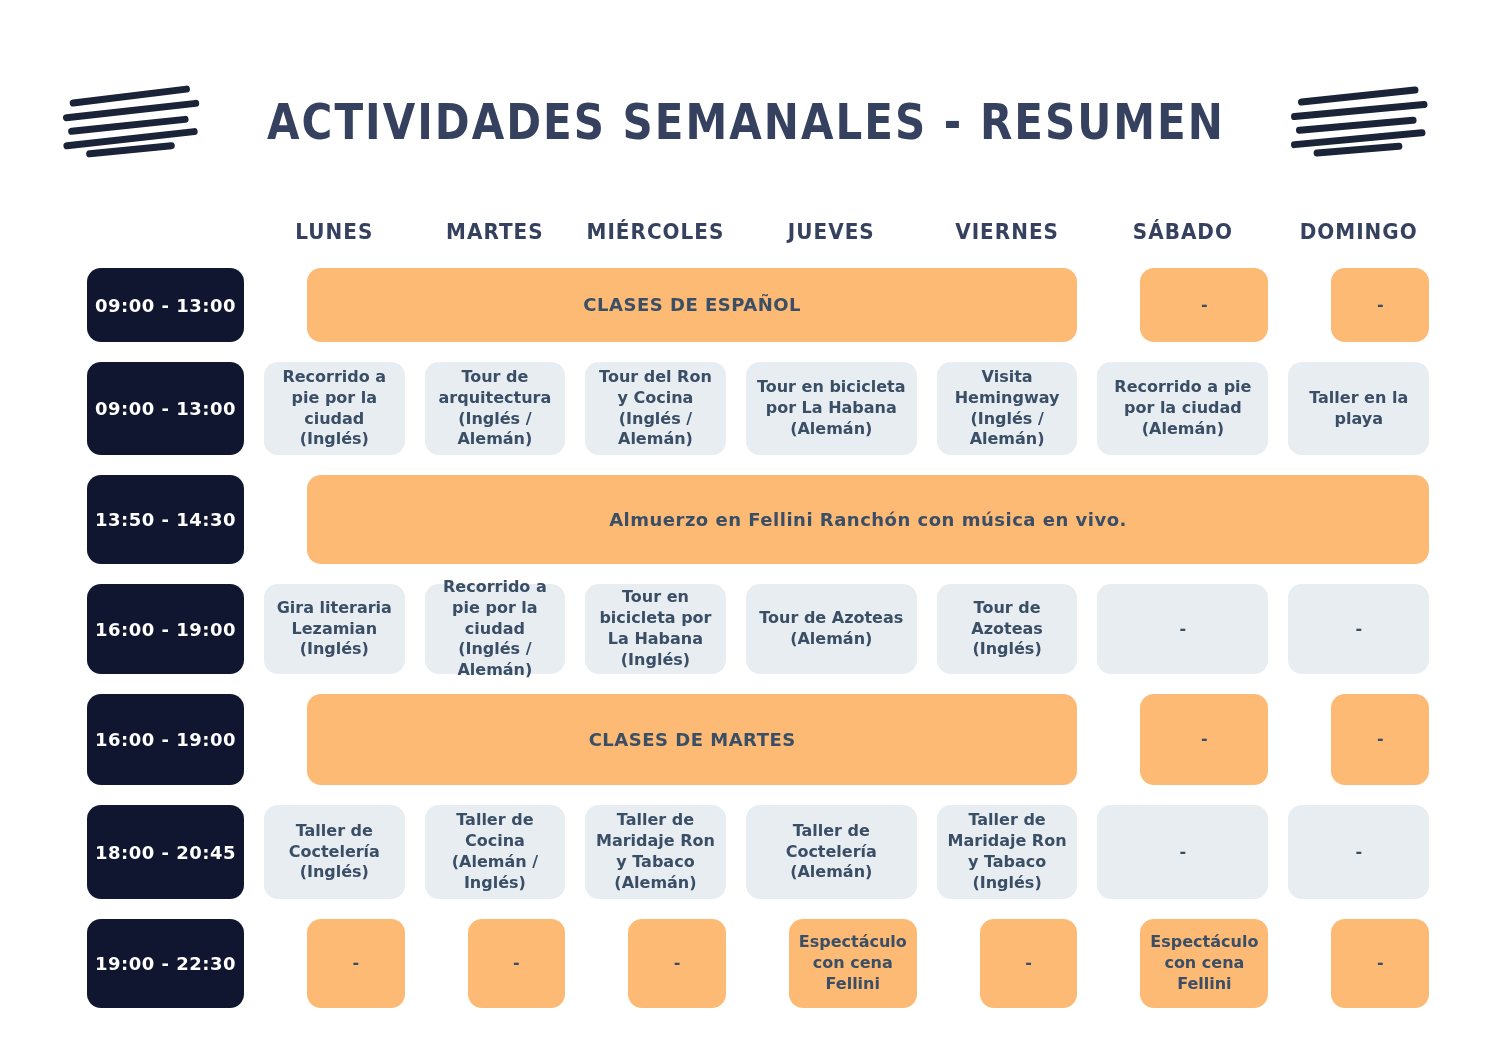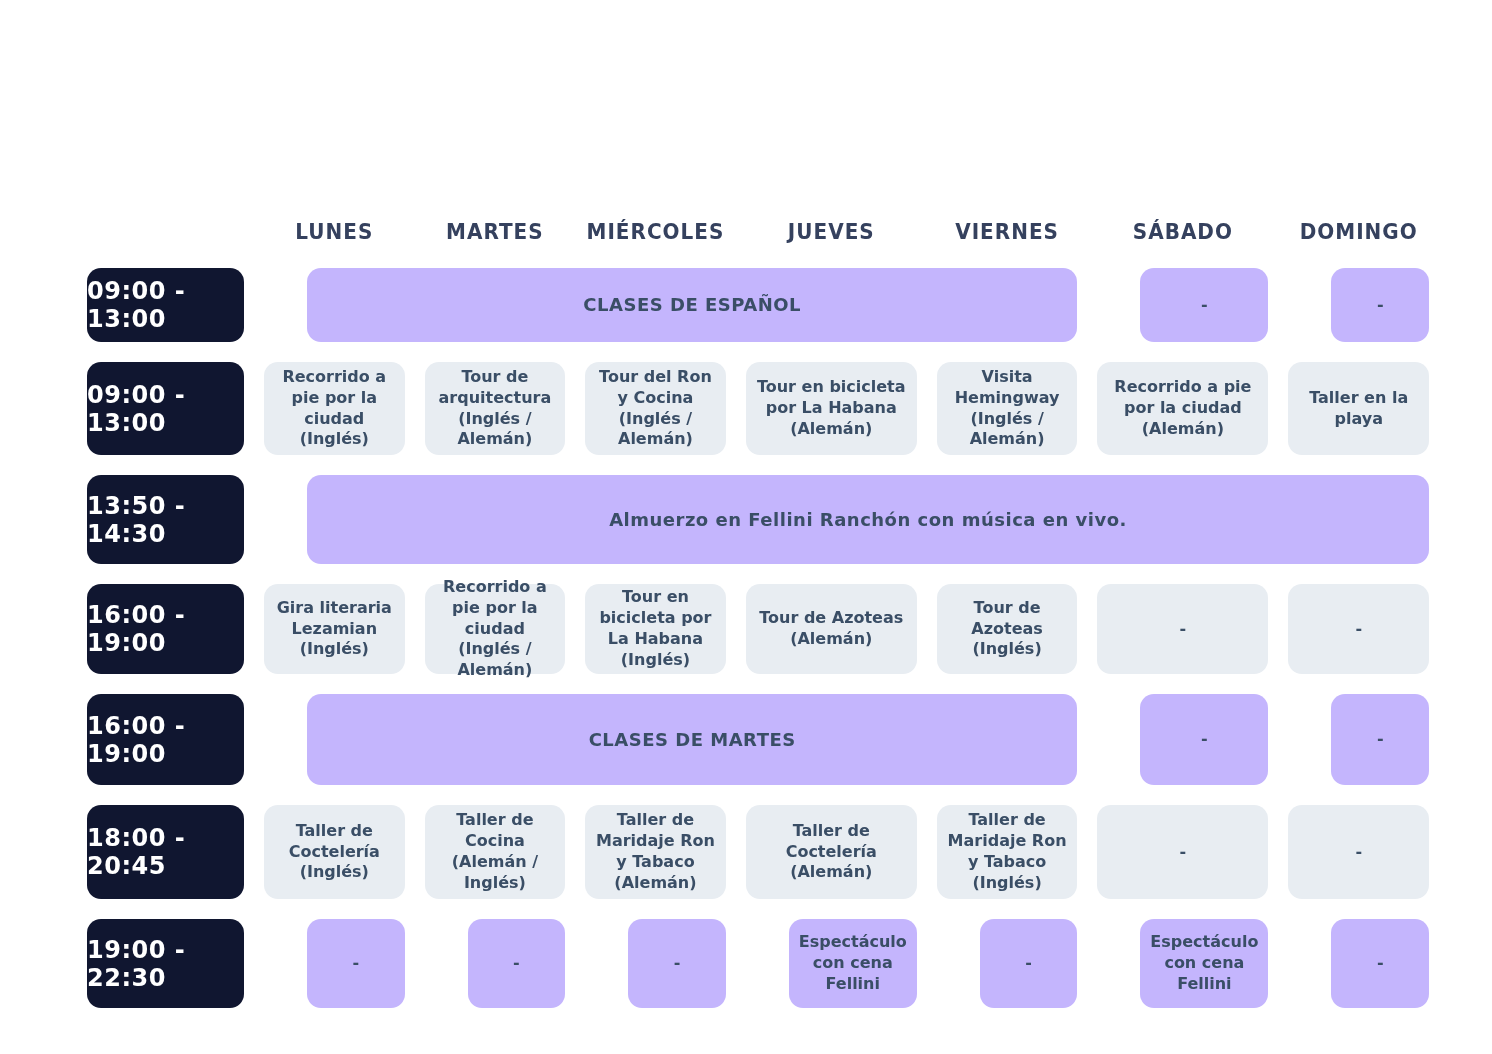--- a/index.html
+++ b/index.html
@@ -63,50 +63,71 @@
     letter-spacing: 1px;
     transform: scaleY(1.1);
   }
   .time {
     background: #101630;
     color: #ffffff;
     border-radius: 14px;
     display: flex;
     align-items: center;
     justify-content: center;
-    font-size: 24px;
+    font-size: 18px;
     font-weight: bold;
     letter-spacing: 0.5px;
   }
   .cell {
     border-radius: 14px;
     display: flex;
     flex-direction: column;
     align-items: center;
     justify-content: center;
     text-align: center;
     font-weight: bold;
     color: #3A4E66;
     font-size: 16px;
     line-height: 1.3;
     padding: 6px 10px;
     box-sizing: border-box;
   }
-  .blue { background: #c4b5fd; margin-left: 43px; }
+  .blue { background: #fdba74; margin-left: 43px; }
   .grey { background: #E8EDF2; }
   .span5 { grid-column: span 5; }
   .span7 { grid-column: span 7; }
   .banner { font-size: 18px; letter-spacing: 0.5px; }
   .lang:empty { display: none; }
 </style>
 </head>
 <body>
 
 <div class="poster">
 
+  <div class="title-row">
+    <svg class="scribble left" viewBox="0 0 150 74" aria-hidden="true">
+      <g stroke="#1B2338" stroke-width="7" stroke-linecap="round" fill="none" transform="rotate(-5 75 37)">
+        <path d="M18 14 L132 10"></path>
+        <path d="M10 28 L140 25"></path>
+        <path d="M14 42 L128 40"></path>
+        <path d="M8 56 L136 53"></path>
+        <path d="M30 66 L112 65"></path>
+      </g>
+    </svg>
+    <h1 class="page-title">ACTIVIDADES SEMANALES - RESUMEN</h1>
+    <svg class="scribble right" viewBox="0 0 150 74" aria-hidden="true">
+      <g stroke="#1B2338" stroke-width="7" stroke-linecap="round" fill="none" transform="rotate(-5 75 37)">
+        <path d="M18 14 L132 10"></path>
+        <path d="M10 28 L140 25"></path>
+        <path d="M14 42 L128 40"></path>
+        <path d="M8 56 L136 53"></path>
+        <path d="M30 66 L112 65"></path>
+      </g>
+    </svg>
+  </div>
 
   <div class="grid">
 
     <div class="corner"></div>
     <div class="day-header">LUNES</div>
     <div class="day-header">MARTES</div>
     <div class="day-header">MIÉRCOLES</div>
     <div class="day-header">JUEVES</div>
     <div class="day-header">VIERNES</div>
     <div class="day-header">SÁBADO</div>

